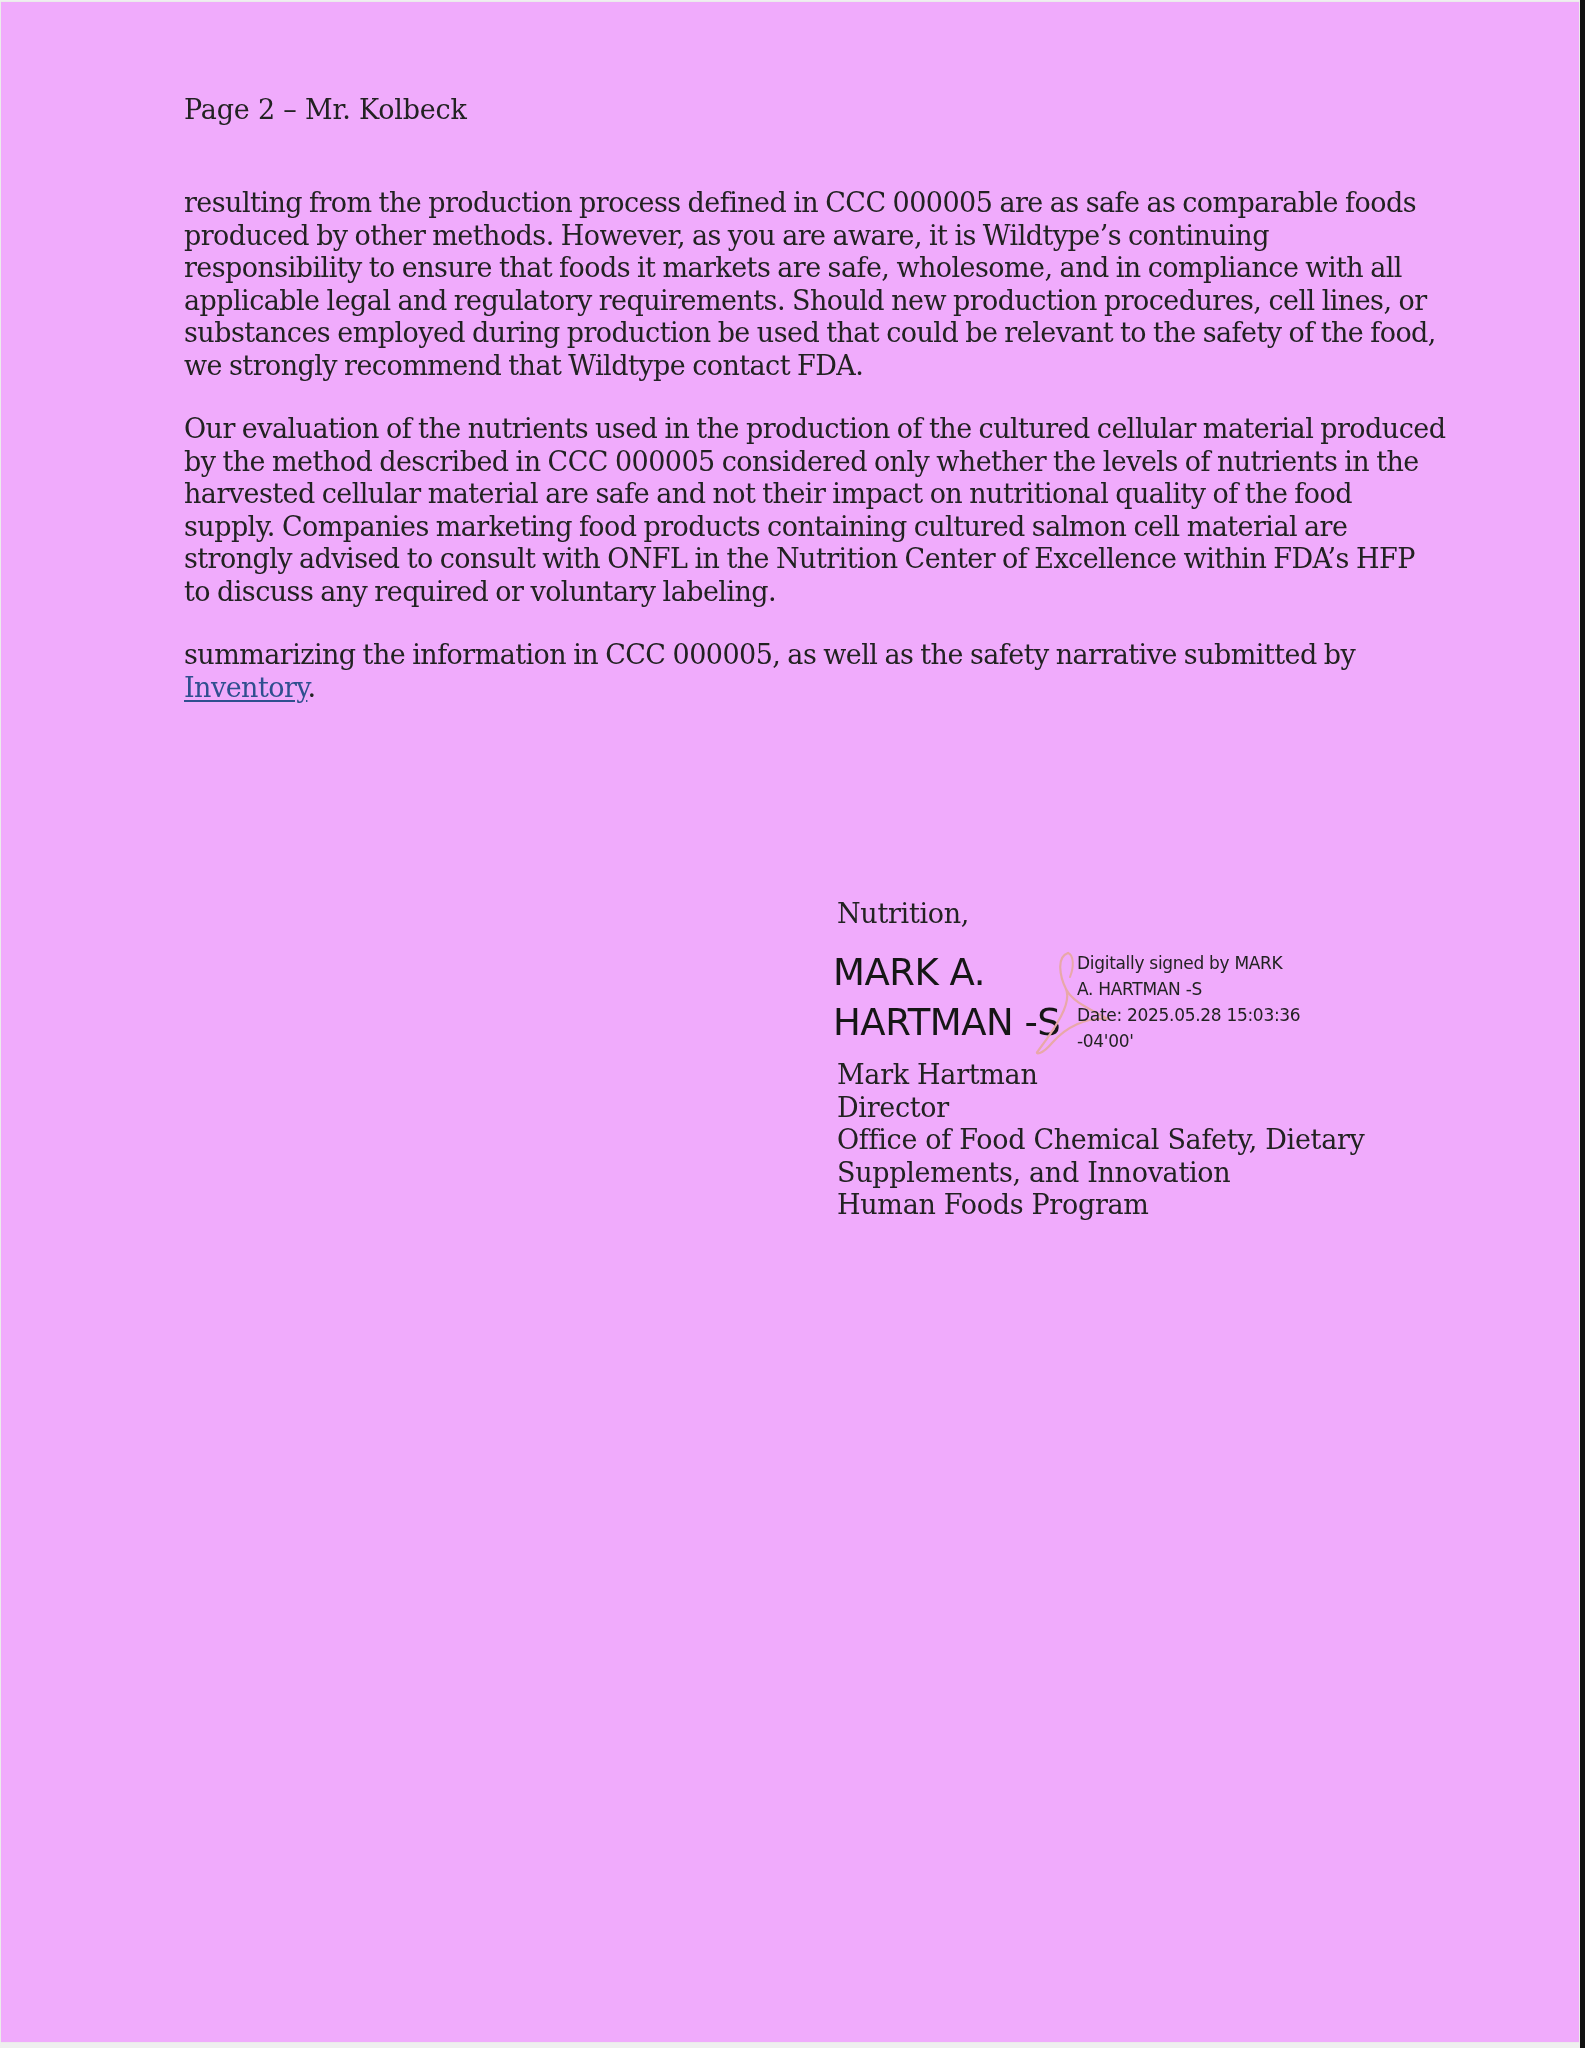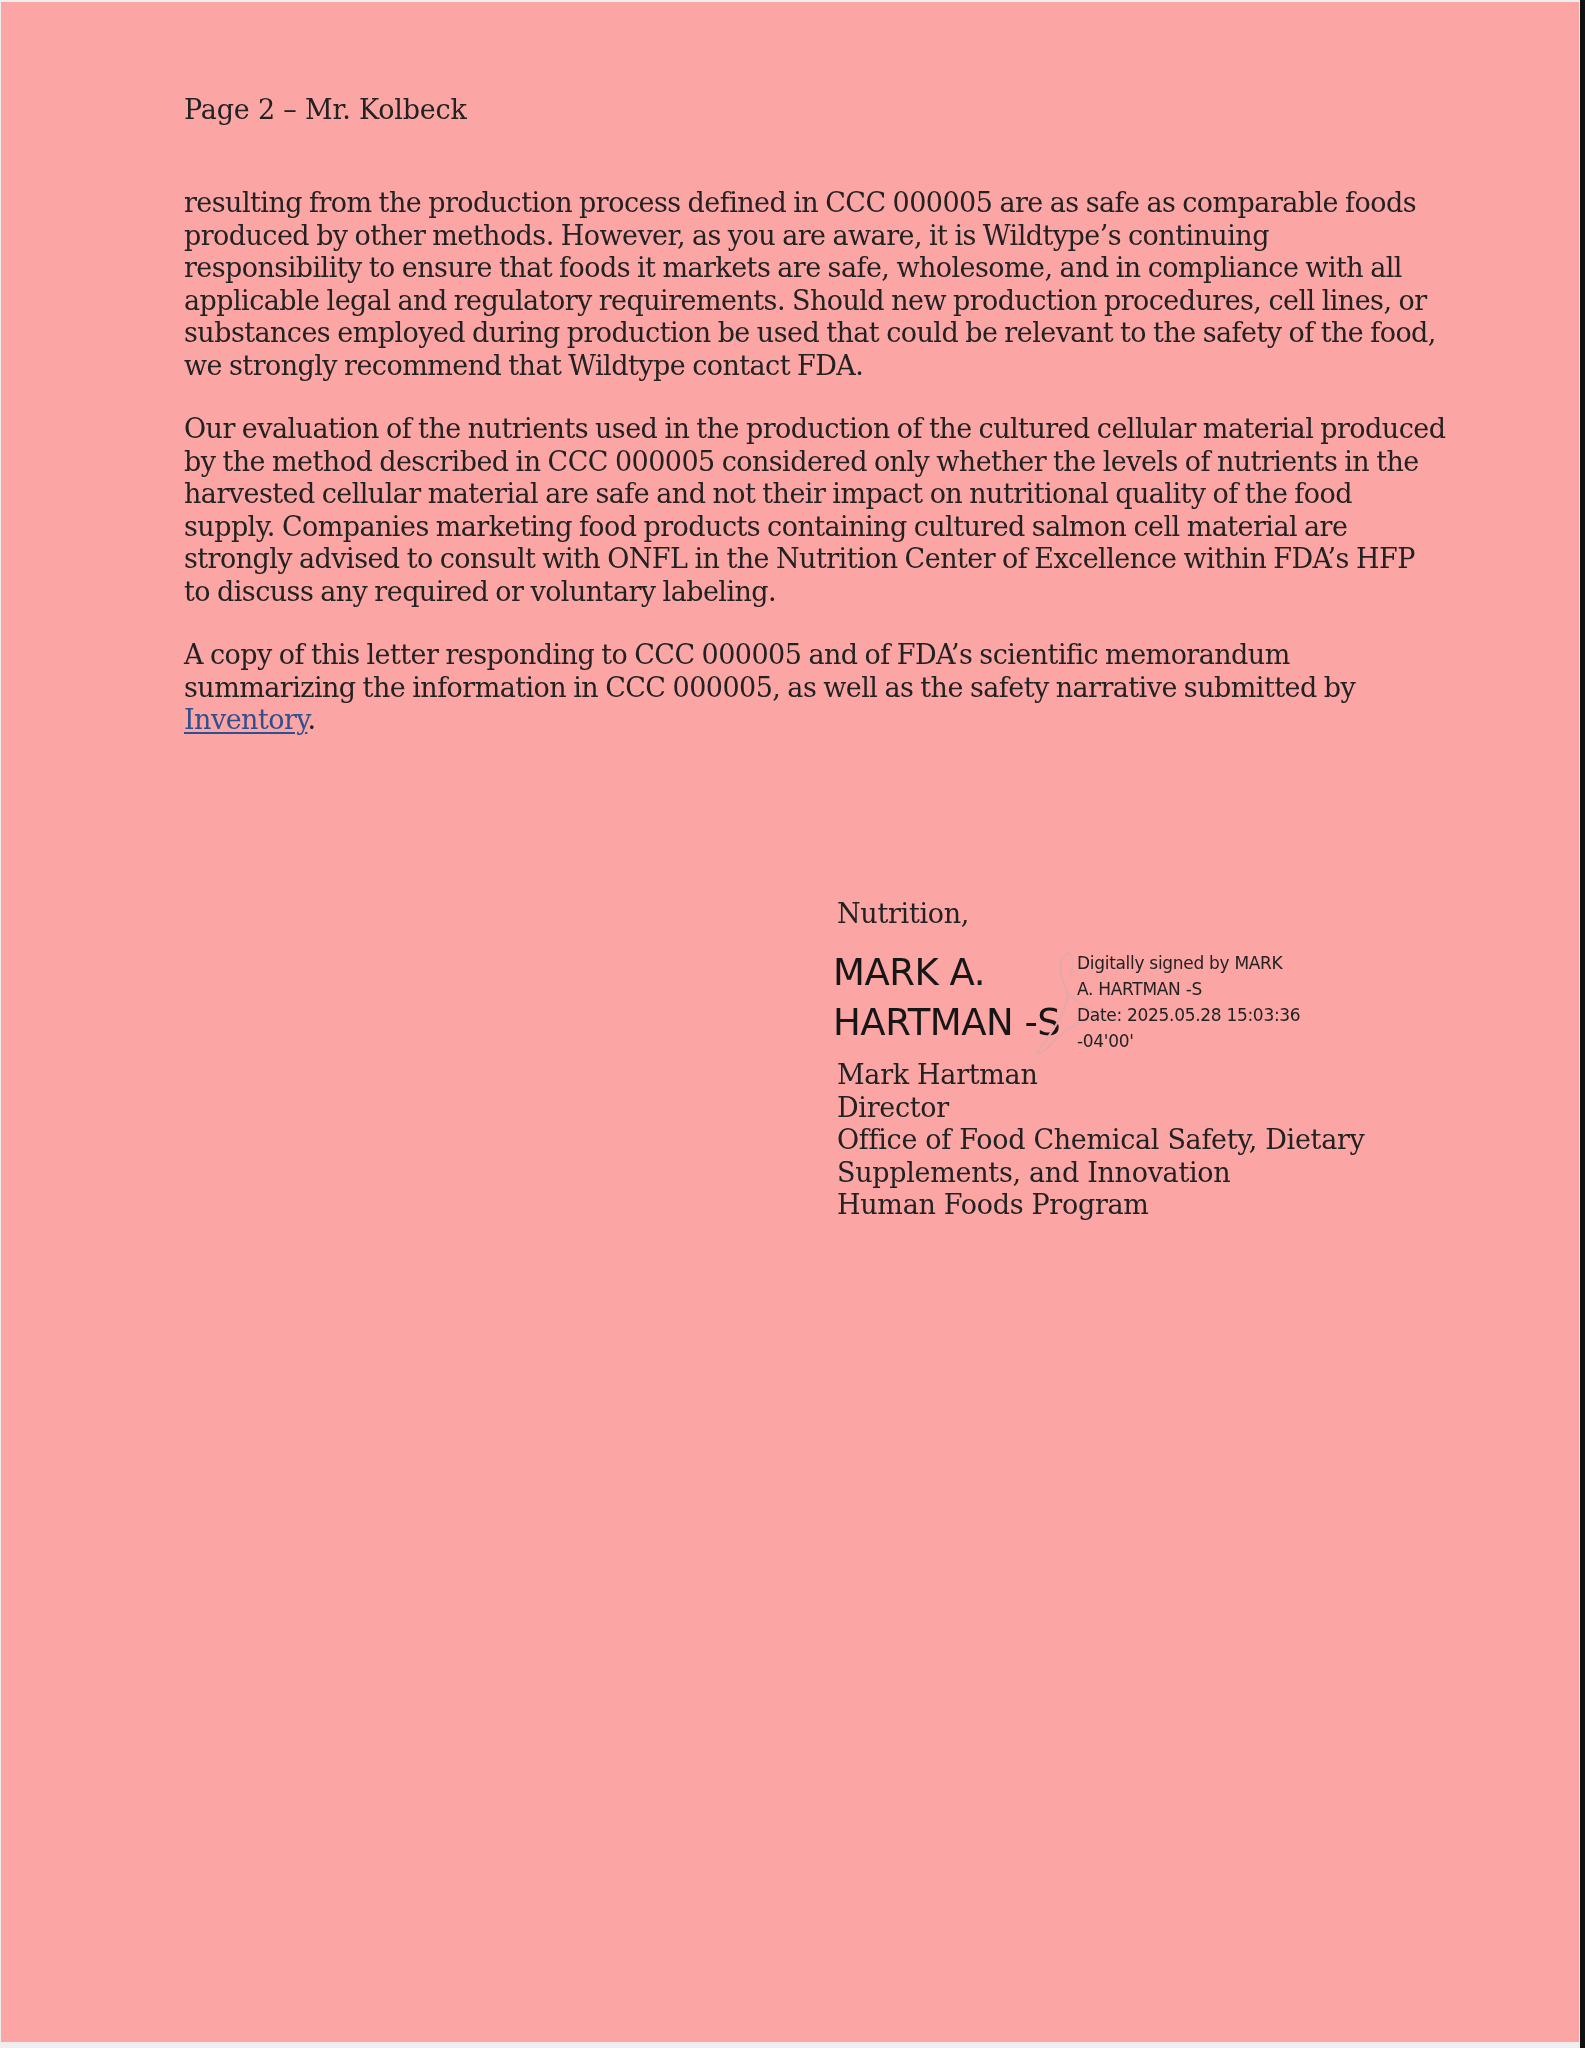--- a/index.html
+++ b/index.html
@@ -12,21 +12,21 @@
       background: #efefef;
       position: relative;
       overflow: hidden;
     }
     .page {
       position: absolute;
       left: 1px;
       top: 2px;
       width: 1578px;
       height: 2040px;
-      background: #fca5a5;
+      background: #f0abfc;
       box-shadow: 0 0 1px #d8d8d8;
     }
     .right-edge {
       position: absolute;
       right: 0;
       top: 0;
       width: 5px;
       height: 2048px;
       background: #111111;
     }
@@ -127,21 +127,20 @@
   <p class="para serif" id="p2">
     <span class="ln">Our evaluation of the nutrients used in the production of the cultured cellular material produced</span>
     <span class="ln">by the method described in CCC 000005 considered only whether the levels of nutrients in the</span>
     <span class="ln">harvested cellular material are safe and not their impact on nutritional quality of the food</span>
     <span class="ln">supply. Companies marketing food products containing cultured salmon cell material are</span>
     <span class="ln">strongly advised to consult with ONFL in the Nutrition Center of Excellence within FDA’s HFP</span>
     <span class="ln">to discuss any required or voluntary labeling.</span>
   </p>
 
   <p class="para serif" id="p3">
-    <span class="ln">A copy of this letter responding to CCC 000005 and of FDA’s scientific memorandum</span>
     <span class="ln">summarizing the information in CCC 000005, as well as the safety narrative submitted by</span>
     <span class="ln"><a class="link">Inventory</a><span>.</span></span>
   </p>
 
   <div class="closing serif">Nutrition,</div>
 
   <div class="sig-name">
     <span class="ln">MARK A.</span>
     <span class="ln">HARTMAN -S</span>
   </div>

